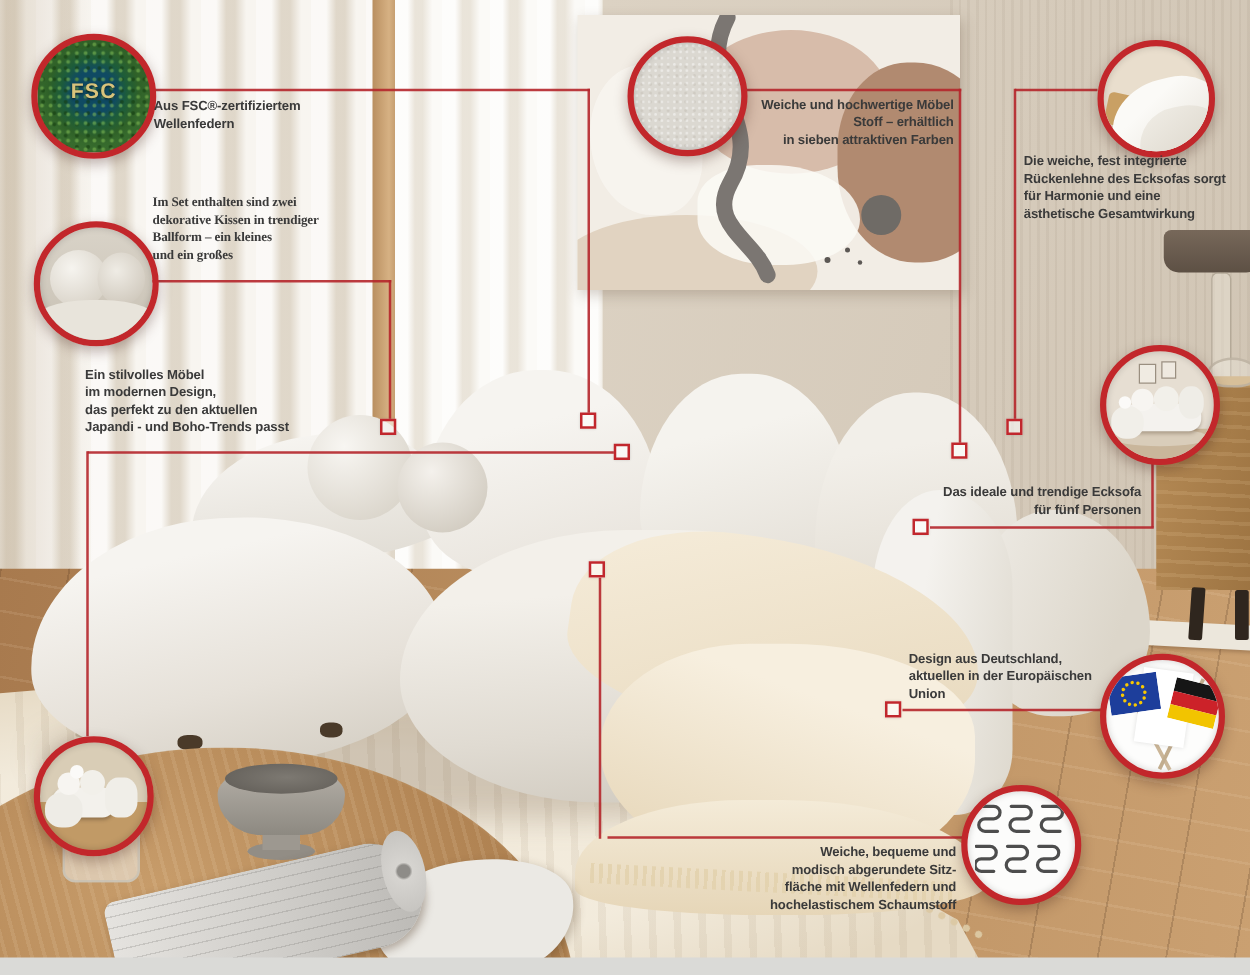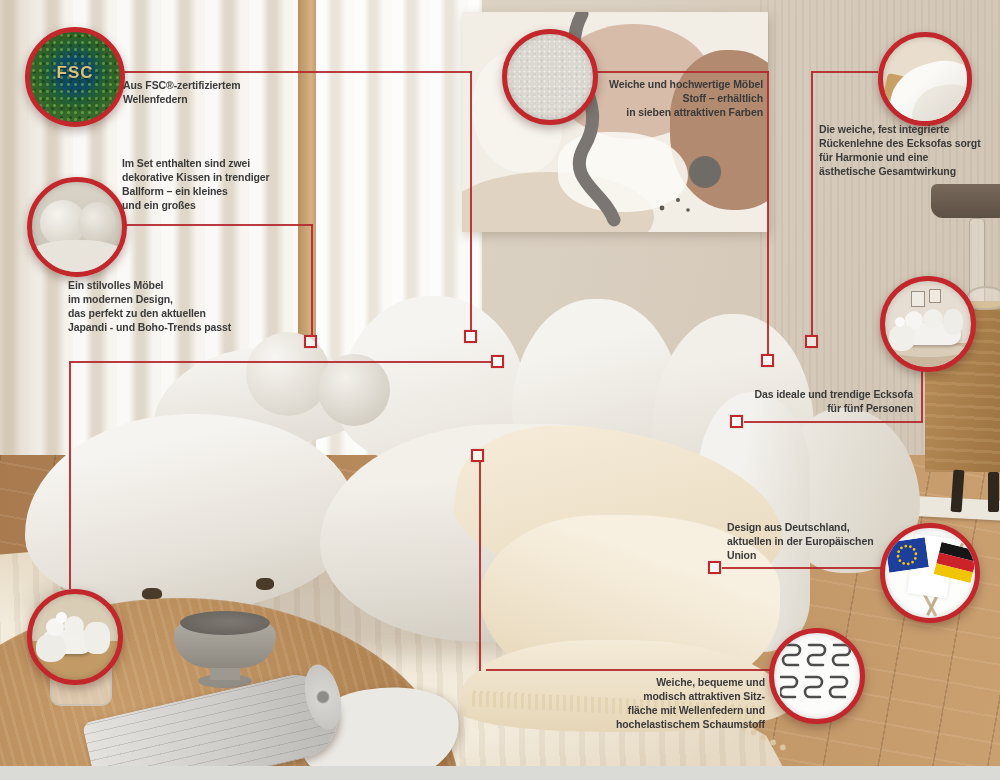--- a/index.html
+++ b/index.html
@@ -259,38 +259,38 @@
     <div class="abs" style="left:10px;top:36px;width:50px;height:24px;border-radius:10px;background:#f3f1ec;box-shadow:0 2px 3px rgba(80,60,40,.4);"></div>
     <div class="abs" style="left:4px;top:40px;width:30px;height:28px;border-radius:45%;background:#eeece6;"></div>
     <div class="abs" style="left:52px;top:28px;width:26px;height:32px;border-radius:40%;background:#f0eee8;"></div>
     <div class="abs" style="left:14px;top:24px;width:18px;height:18px;border-radius:50%;background:#f7f5f1;"></div>
     <div class="abs" style="left:32px;top:22px;width:20px;height:20px;border-radius:50%;background:#f2f0ea;"></div>
     <div class="abs" style="left:24px;top:18px;width:11px;height:11px;border-radius:50%;background:#fbfaf8;"></div>
   </div>
 
   <div class="cap" style="left:123px;top:78px;width:210px;">Aus FSC®-zertifiziertem
 Wellenfedern</div>
-  <div class="cap" style="left:122px;top:156px;width:240px;">Im Set enthalten sind zwei
+  <div class="cap" style="left:122px;top:156px;width:240px;font-family:Liberation Serif, serif;">Im Set enthalten sind zwei
 dekorative Kissen in trendiger
 Ballform – ein kleines
 und ein großes</div>
-  <div class="cap" style="left:68px;top:278px;width:270px;">Ein stilvolles Möbel
+  <div class="cap" style="left:68px;top:293px;width:270px;">Ein stilvolles Möbel
 im modernen Design,
 das perfekt zu den aktuellen
 Japandi - und Boho-Trends passt</div>
   <div class="cap r" style="left:500px;top:77px;width:263px;">Weiche und hochwertige Möbel
 Stoff – erhältlich
 in sieben attraktiven Farben</div>
   <div class="cap" style="left:819px;top:122px;width:178px;">Die weiche, fest integrierte
 Rückenlehne des Ecksofas sorgt
 für Harmonie und eine
 ästhetische Gesamtwirkung</div>
   <div class="cap r" style="left:711px;top:387px;width:202px;">Das ideale und trendige Ecksofa
 für fünf Personen</div>
   <div class="cap" style="left:727px;top:520px;width:170px;">Design aus Deutschland,
 aktuellen in der Europäischen
 Union</div>
   <div class="cap r" style="left:588px;top:675px;width:177px;">Weiche, bequeme und
-modisch attraktiven Sitz-
+modisch abgerundete Sitz-
 fläche mit Wellenfedern und
 hochelastischem Schaumstoff</div>
 
 </div>
 
 </body></html>

